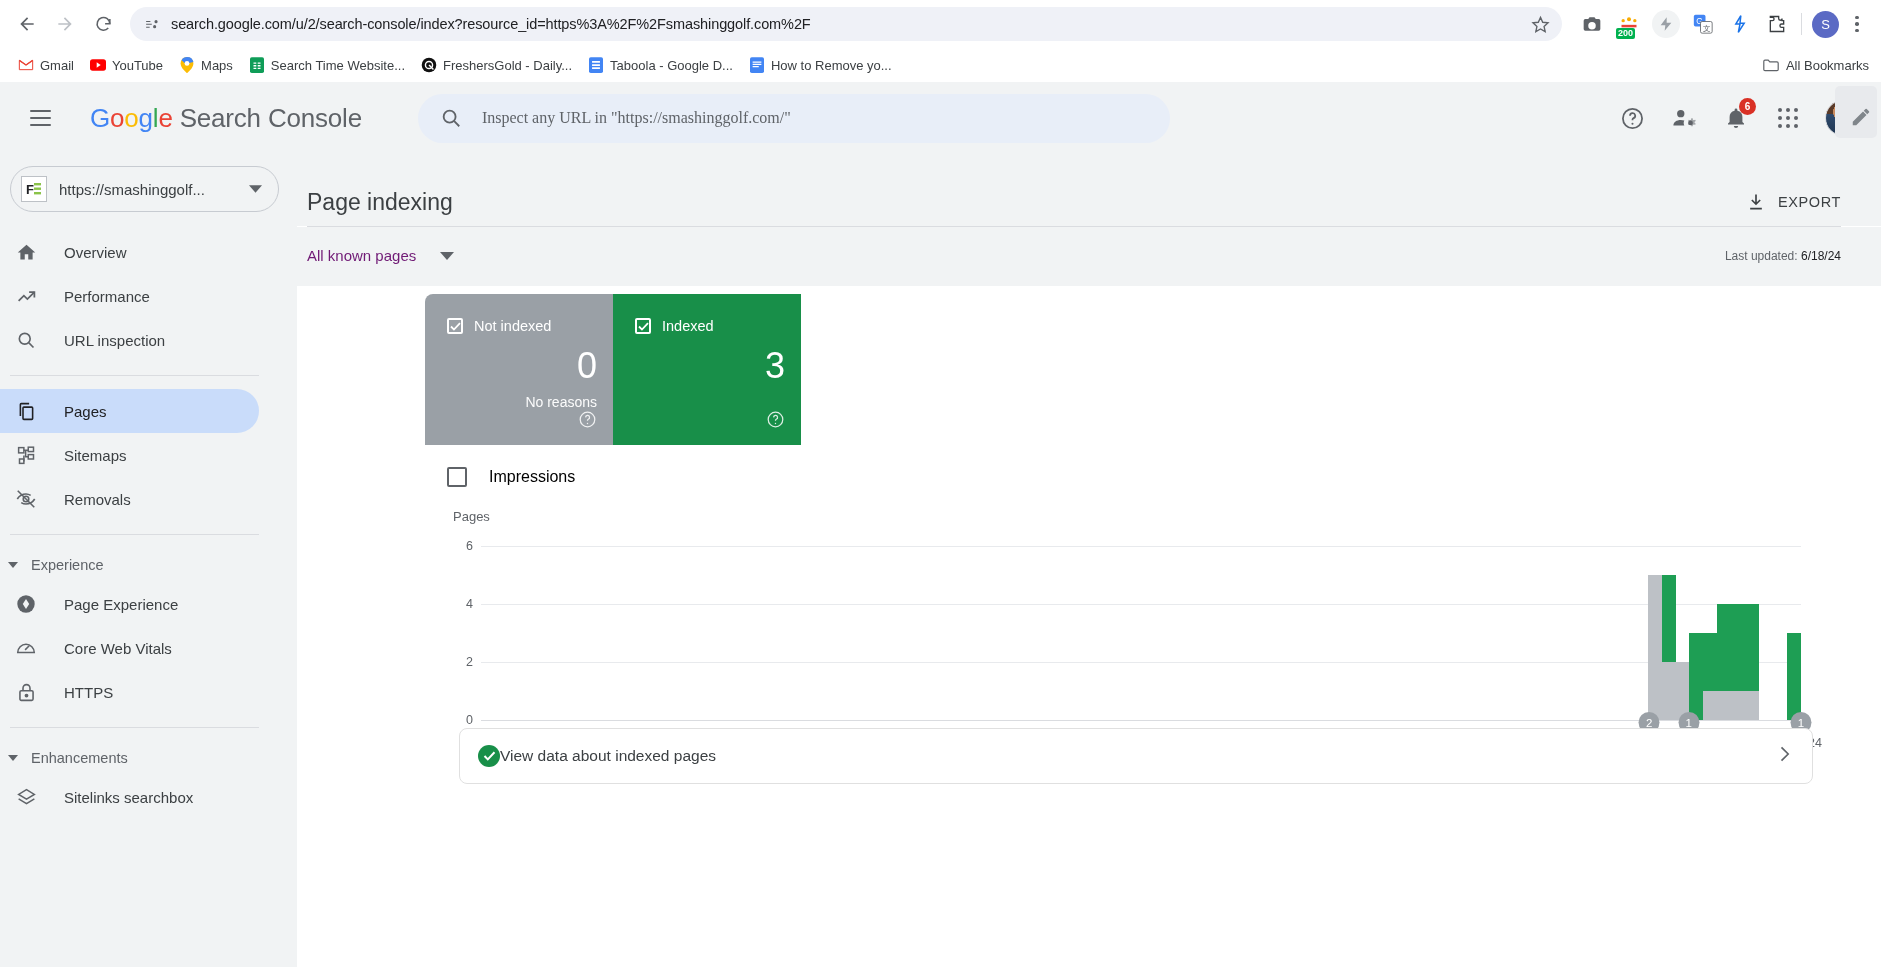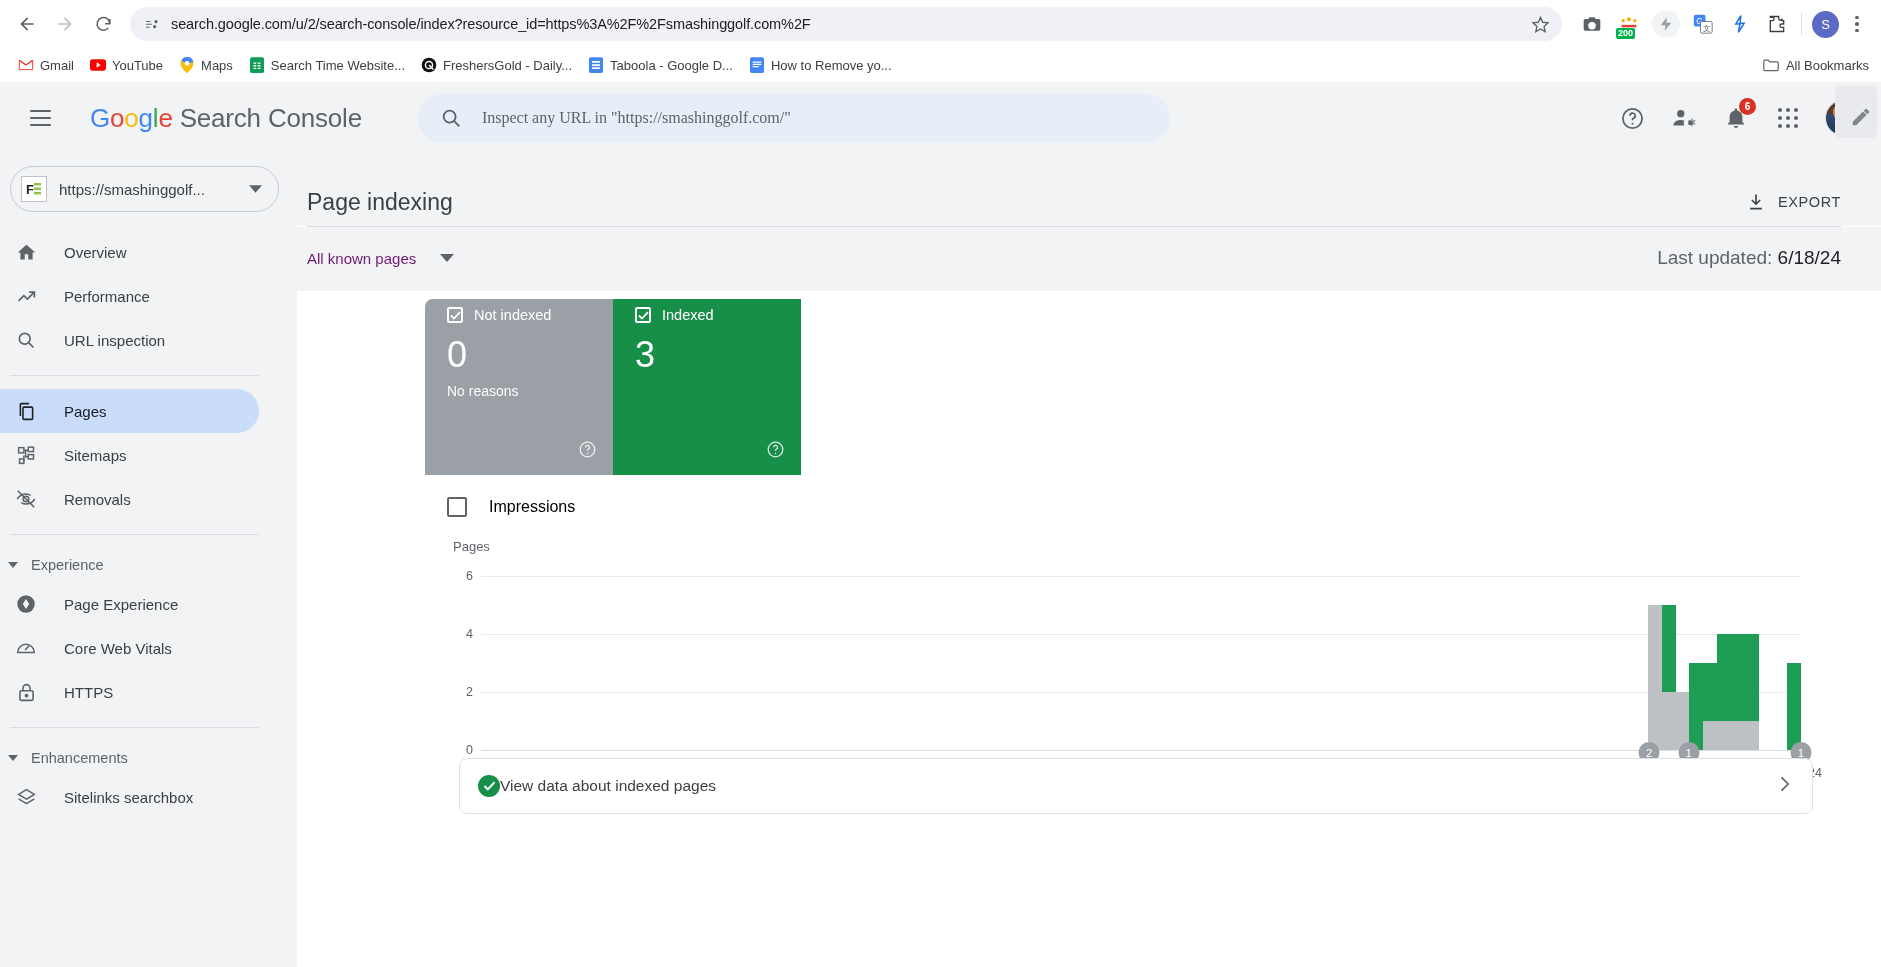--- a/index.html
+++ b/index.html
@@ -140,31 +140,31 @@
   .main { flex: 1; background: #fff; display: flex; flex-direction: column; min-width: 0; overflow: hidden; }
   .page-head {
     display: flex; align-items: center; padding: 24px 40px 0 10px; height: 72px;
     background: #f1f3f4;
   }
   .page-title { font-size: 23px; color: #3c4043; font-weight: 400; }
   .export-btn { margin-left: auto; display: flex; align-items: center; gap: 12px; color: #3c4043; font-size: 14.5px; font-weight: 500; letter-spacing: .6px; }
   .head-rule { height: 1px; background: #dadce0; margin: 0 40px 0 10px; }
   .filter-row { display: flex; align-items: center; padding: 20px 40px 22px 10px; background:#f1f3f4; }
   .filter-chip { display: flex; align-items: center; gap: 24px; font-size: 15px; color: #701a75; }
-  .last-updated { margin-left: auto; font-size: 19px; color: #5f6368; }
+  .last-updated { margin-left: auto; font-size: 12px; color: #5f6368; }
   .last-updated b { color: #202124; font-weight: 400; }
 
   .content-card {
     background: #fff; margin: 0 40px 0 128px; border-radius: 8px; flex: 1;
     padding: 0; position: relative; overflow: hidden;
   }
 
   
   .status-cards { display: flex; padding: 8px 0 0 0; }
-  .status-card { width: 188px; height: 176px; padding: 8px 16px 14px 22px; position: relative; color: #fff; }
+  .status-card { width: 188px; height: 151px; padding: 24px 16px 14px 22px; position: relative; color: #fff; text-align: right; }
   .status-card.not-indexed { background: #9aa0a6; border-radius: 8px 0 0 0; }
   .status-card.indexed { background: #188f49; }
   .sc-top { display: flex; align-items: center; gap: 11px; font-size: 14.5px; }
   .sc-check {
     width: 16px; height: 16px; border: 2px solid #fff; border-radius: 2px;
     display: flex; align-items: center; justify-content: center; flex: none;
   }
   .sc-check svg { display:block; }
   .sc-value { font-size: 36px; font-weight: 300; margin-top: 12px; line-height: 40px; }
   .sc-sub { font-size: 14px; margin-top: 8px; opacity: .97; }

